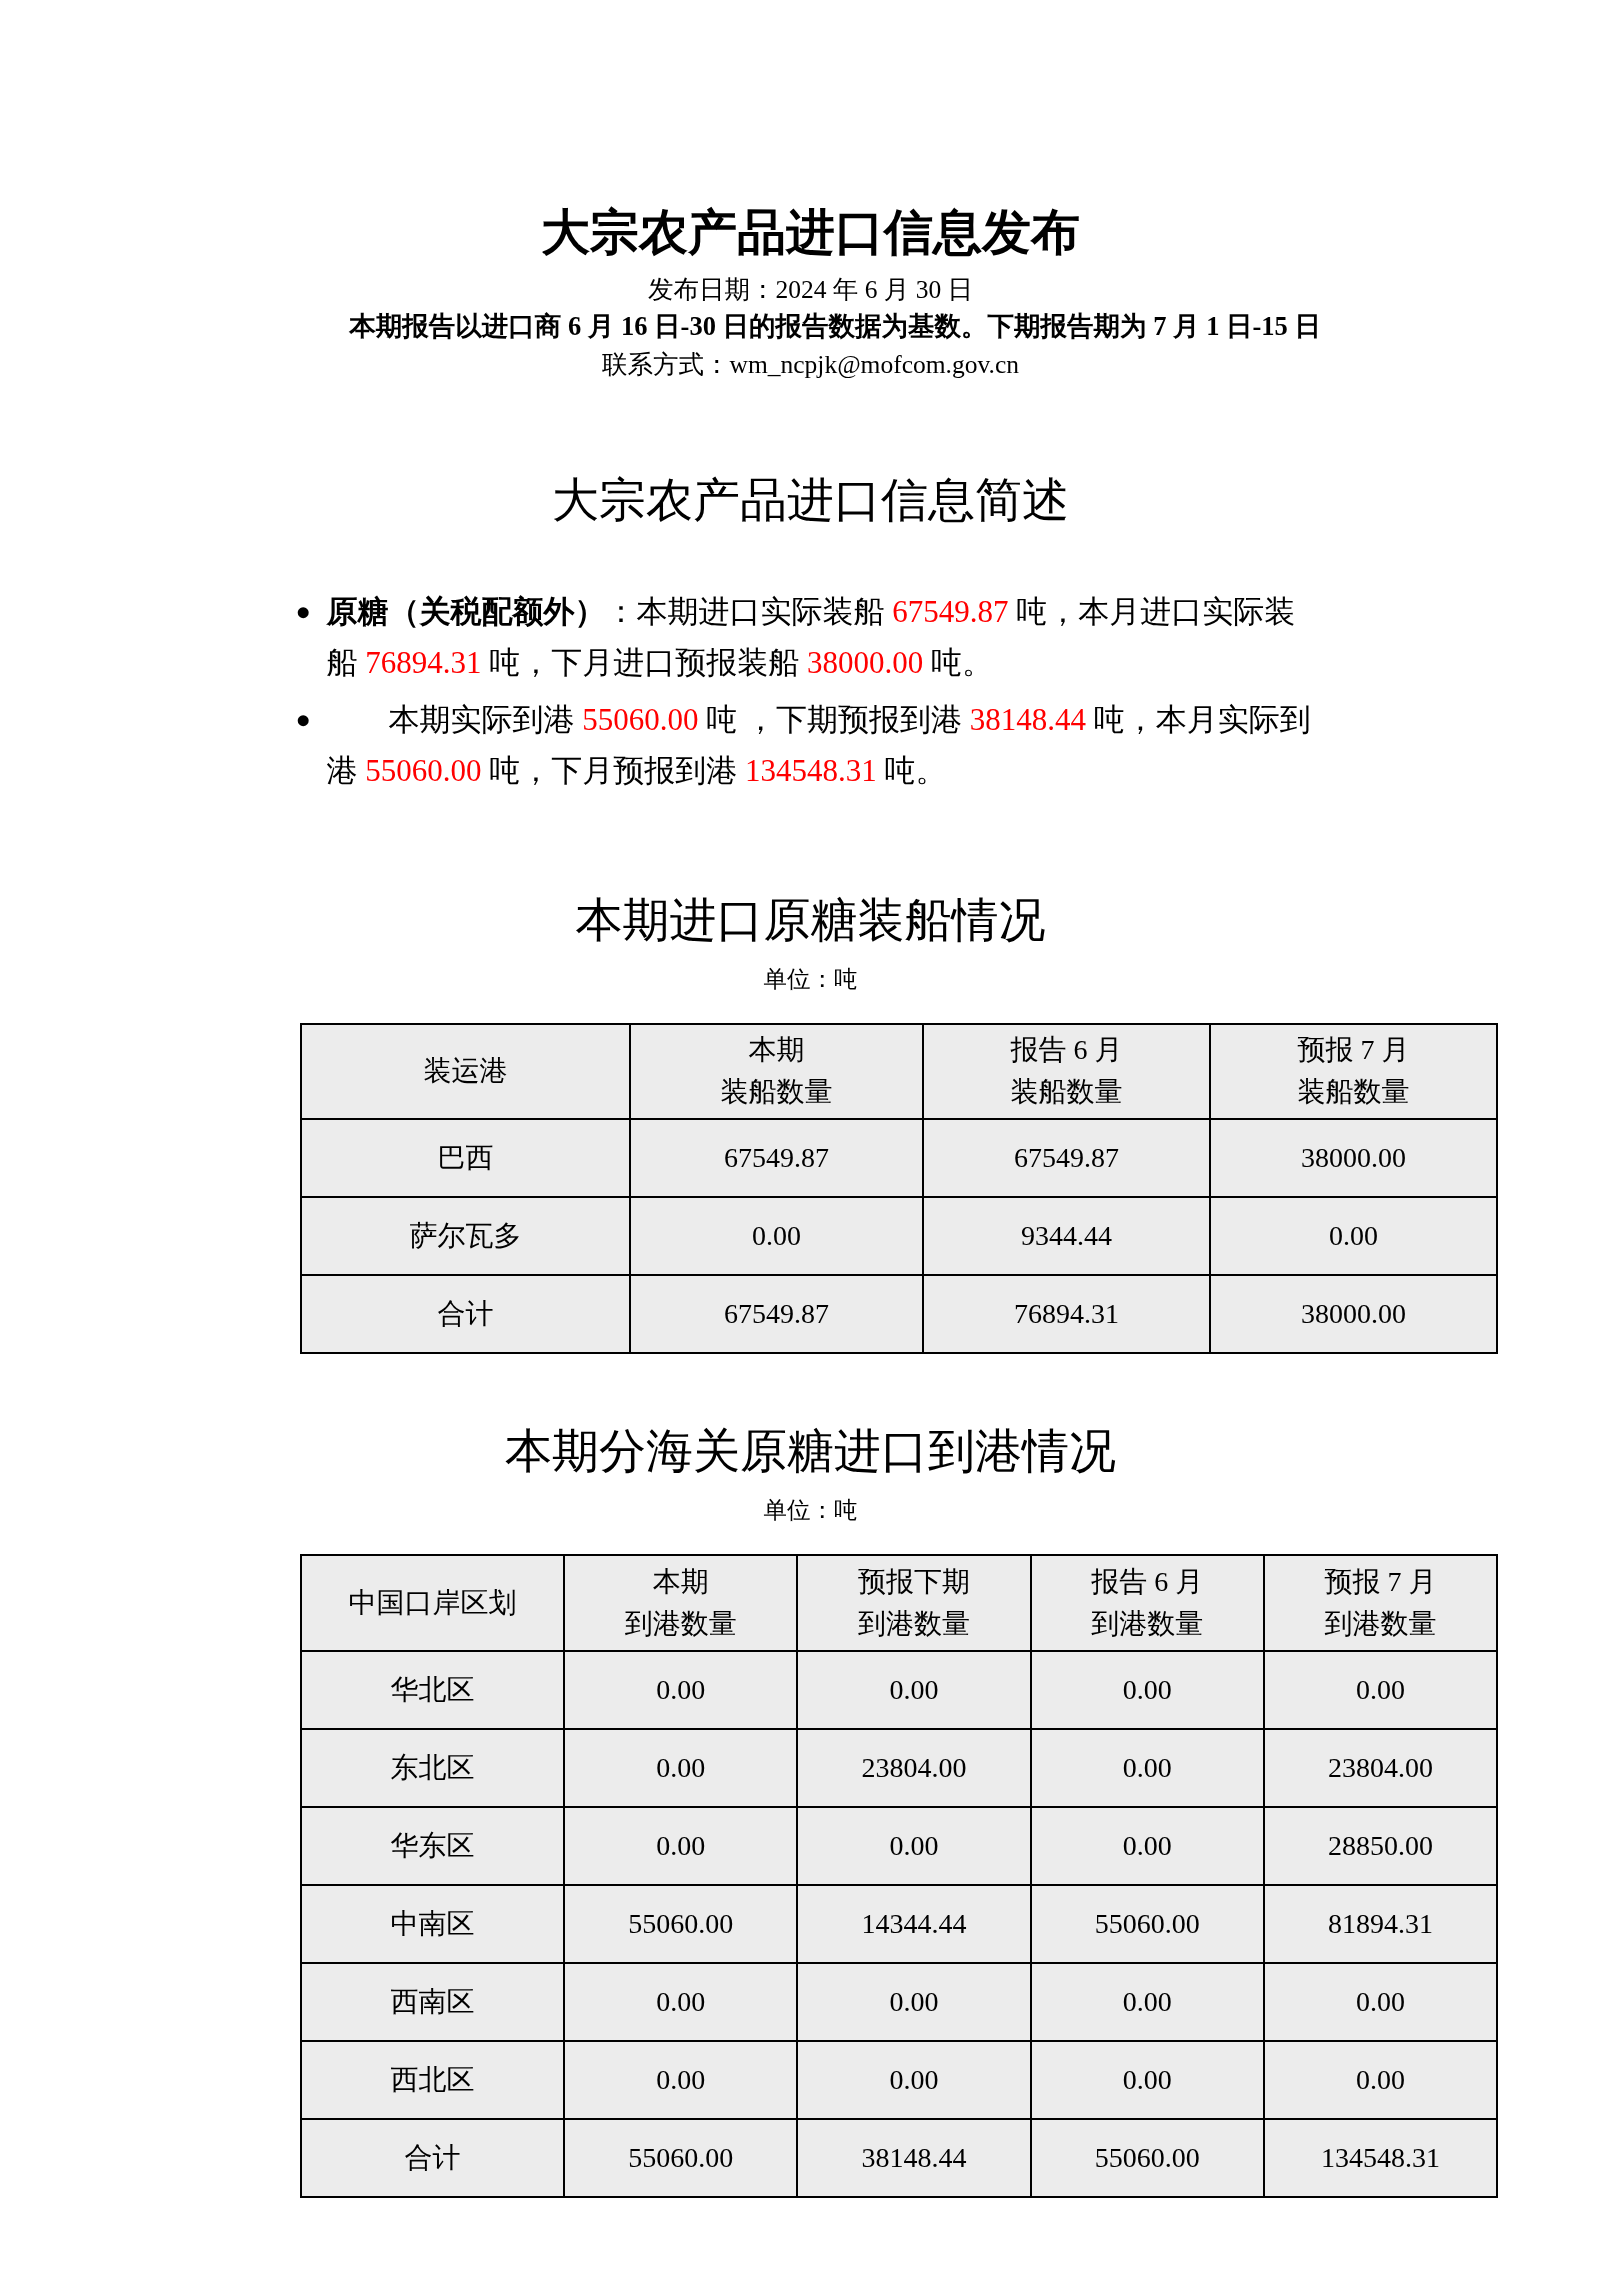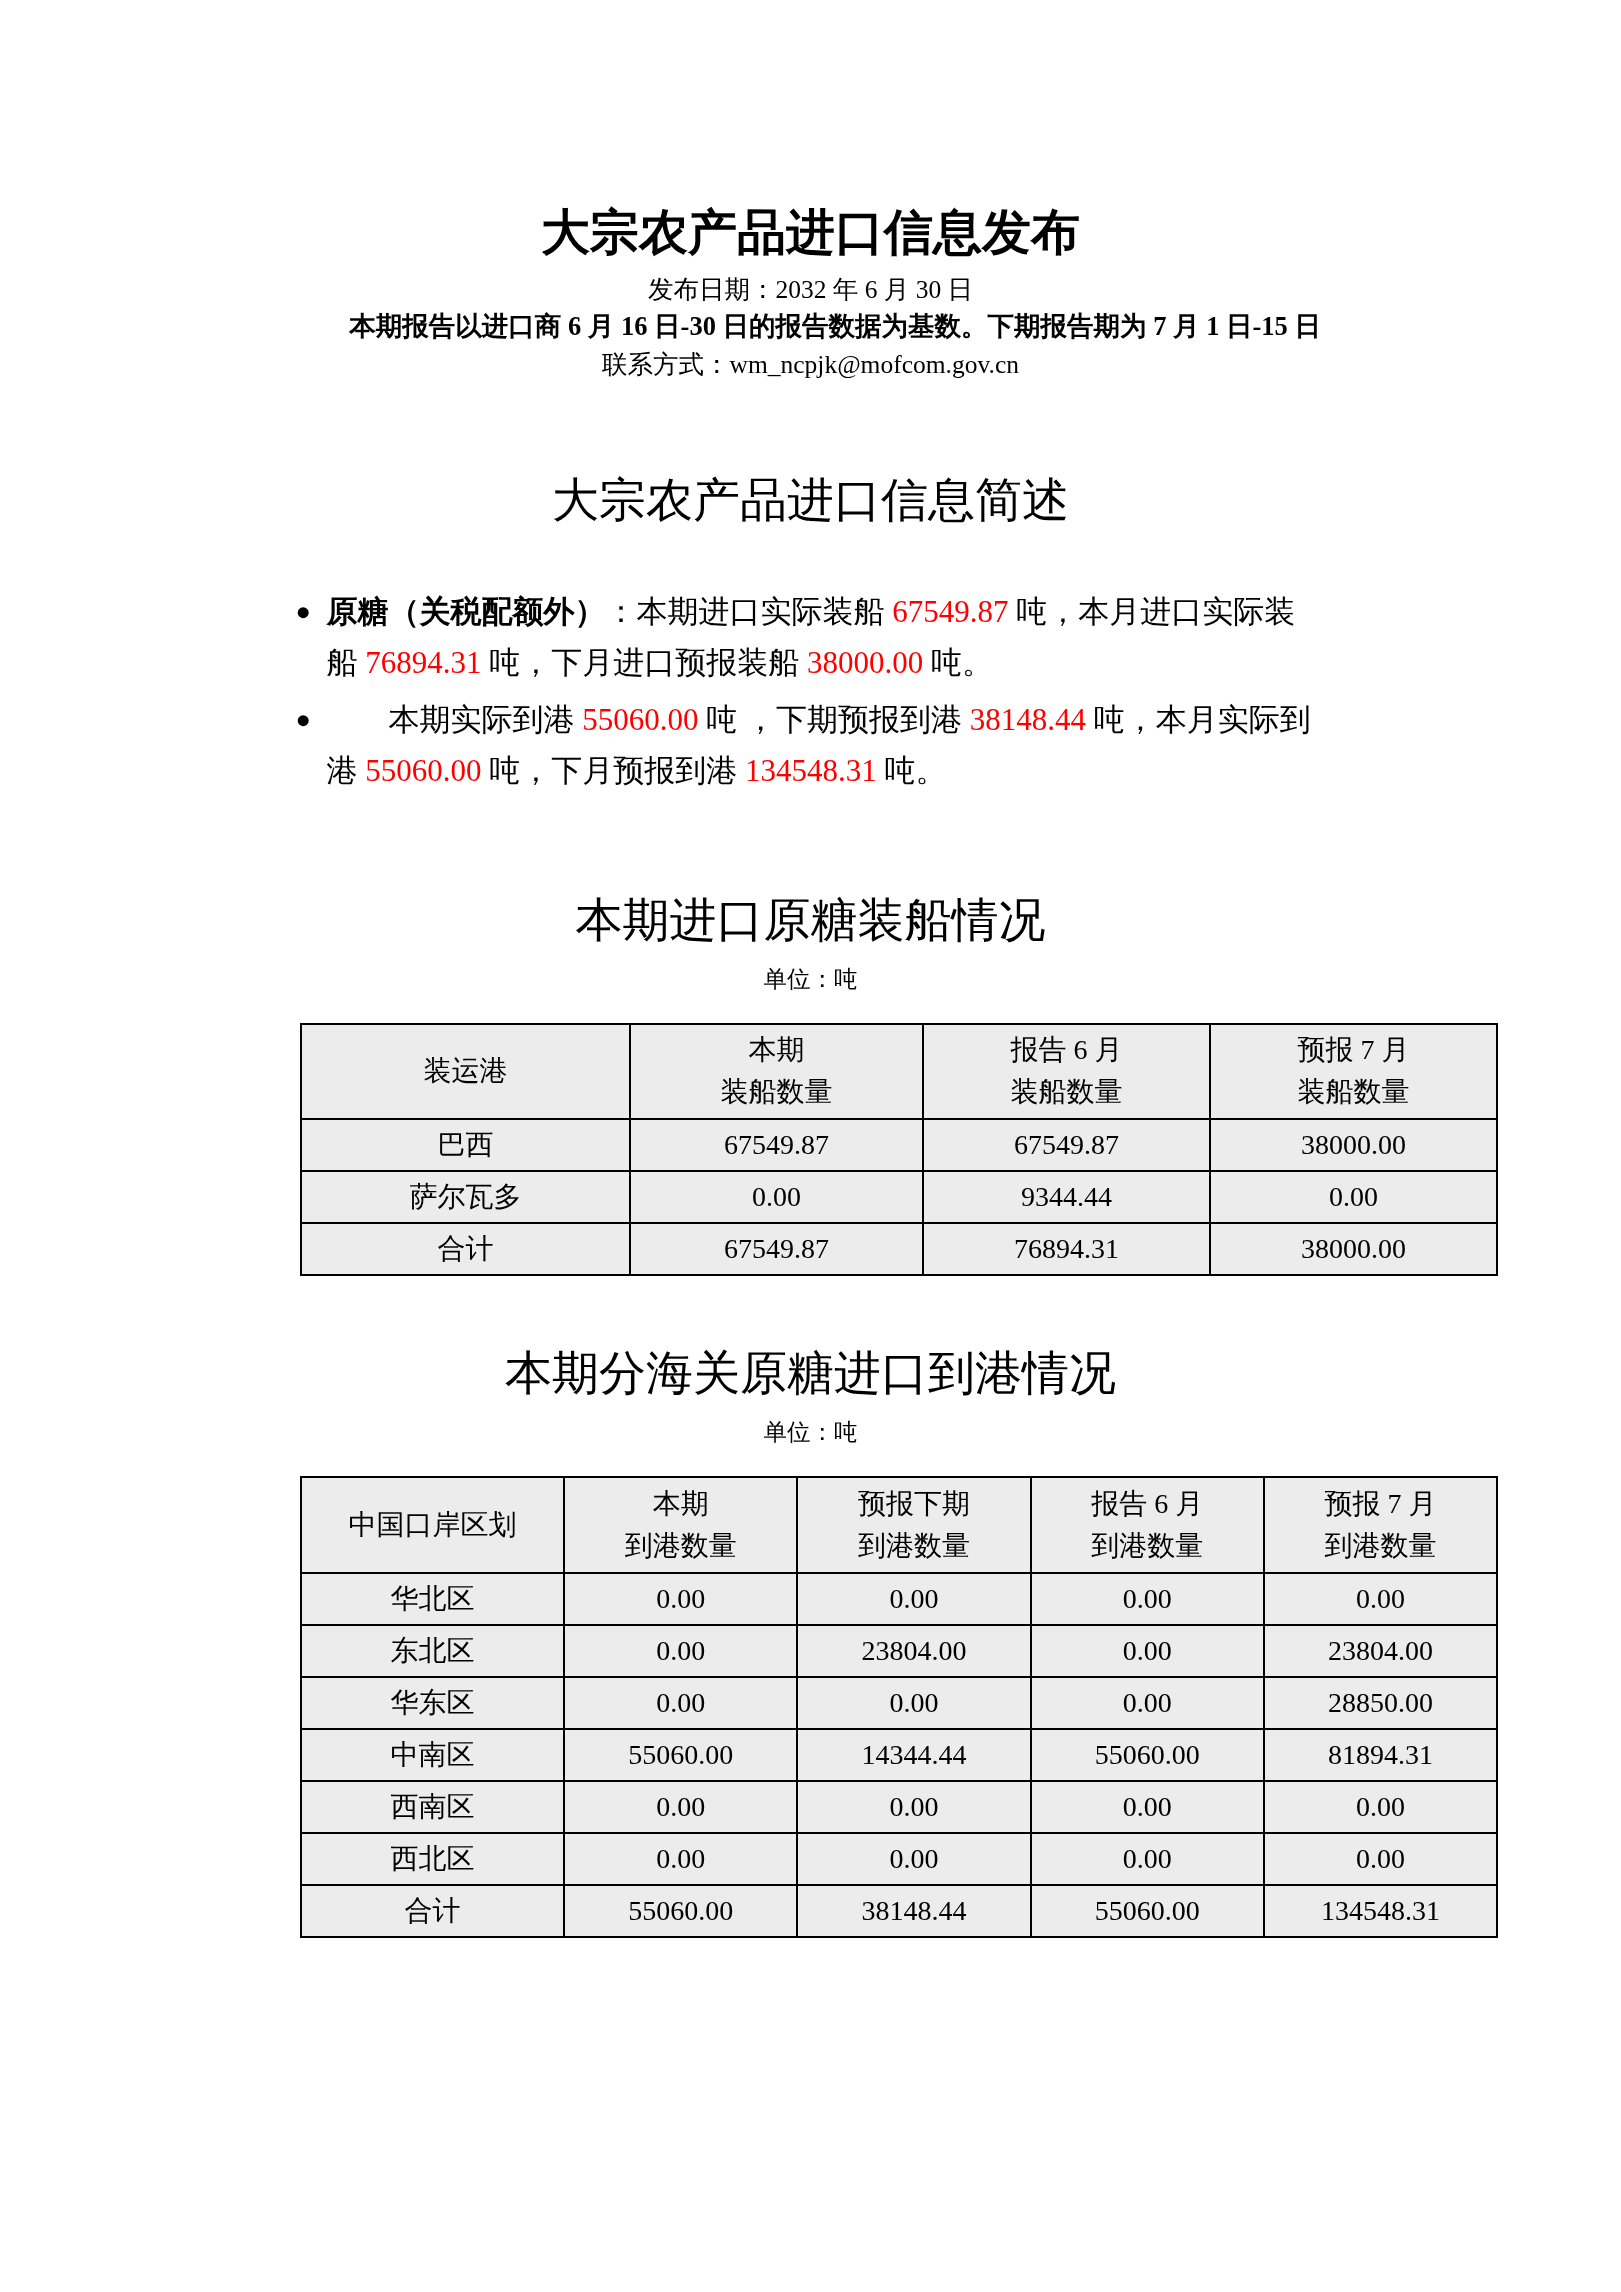--- a/index.html
+++ b/index.html
@@ -90,21 +90,21 @@
     background:var(--cell-bg);
     table-layout:fixed;
   }
   table.data-table th,
   table.data-table td{
     border:2px solid var(--border);
     text-align:center;
     vertical-align:middle;
     font-weight:normal;
     font-size:28px;
-    padding:3px;
+    padding:16px;
   }
   table.data-table th{
     border-bottom:2.9px solid var(--border);
     padding:4.9px 0;
   }
   table.data-table th .hline{
     line-height:42px;
   }
   table.data-table td{
     height:44px;
@@ -121,21 +121,21 @@
   table.t-arrival col.c3{width:19.5%;}
   table.t-arrival col.c4{width:19.5%;}
 </style>
 </head>
 <body>
 
 <div class="page">
 
   <h1 class="doc-title center">大宗农产品进口信息发布</h1>
 
-  <div class="pub-date center">发布日期：2032 年 6 月 30 日</div>
+  <div class="pub-date center">发布日期：2024 年 6 月 30 日</div>
 
   <div class="period-note center">本期报告以进口商 6 月 16 日-30 日的报告数据为基数。下期报告期为 7 月 1 日-15 日</div>
 
   <div class="contact-line center">联系方式：wm_ncpjk@mofcom.gov.cn</div>
 
   <h2 class="section-heading summary-heading center">大宗农产品进口信息简述</h2>
 
   <ul class="bullet-list">
     <li class="bullet-item">
       <span class="marker">●</span><span><span class="seg-bold">原糖（关税配额外）</span><span class="seg-normal">：本期进口实际装船 </span><span class="seg-red">67549.87</span><span class="seg-normal"> 吨，本月进口实际装船 </span><span class="seg-red">76894.31</span><span class="seg-normal"> 吨，下月进口预报装船 </span><span class="seg-red">38000.00</span><span class="seg-normal"> 吨。</span></span>

